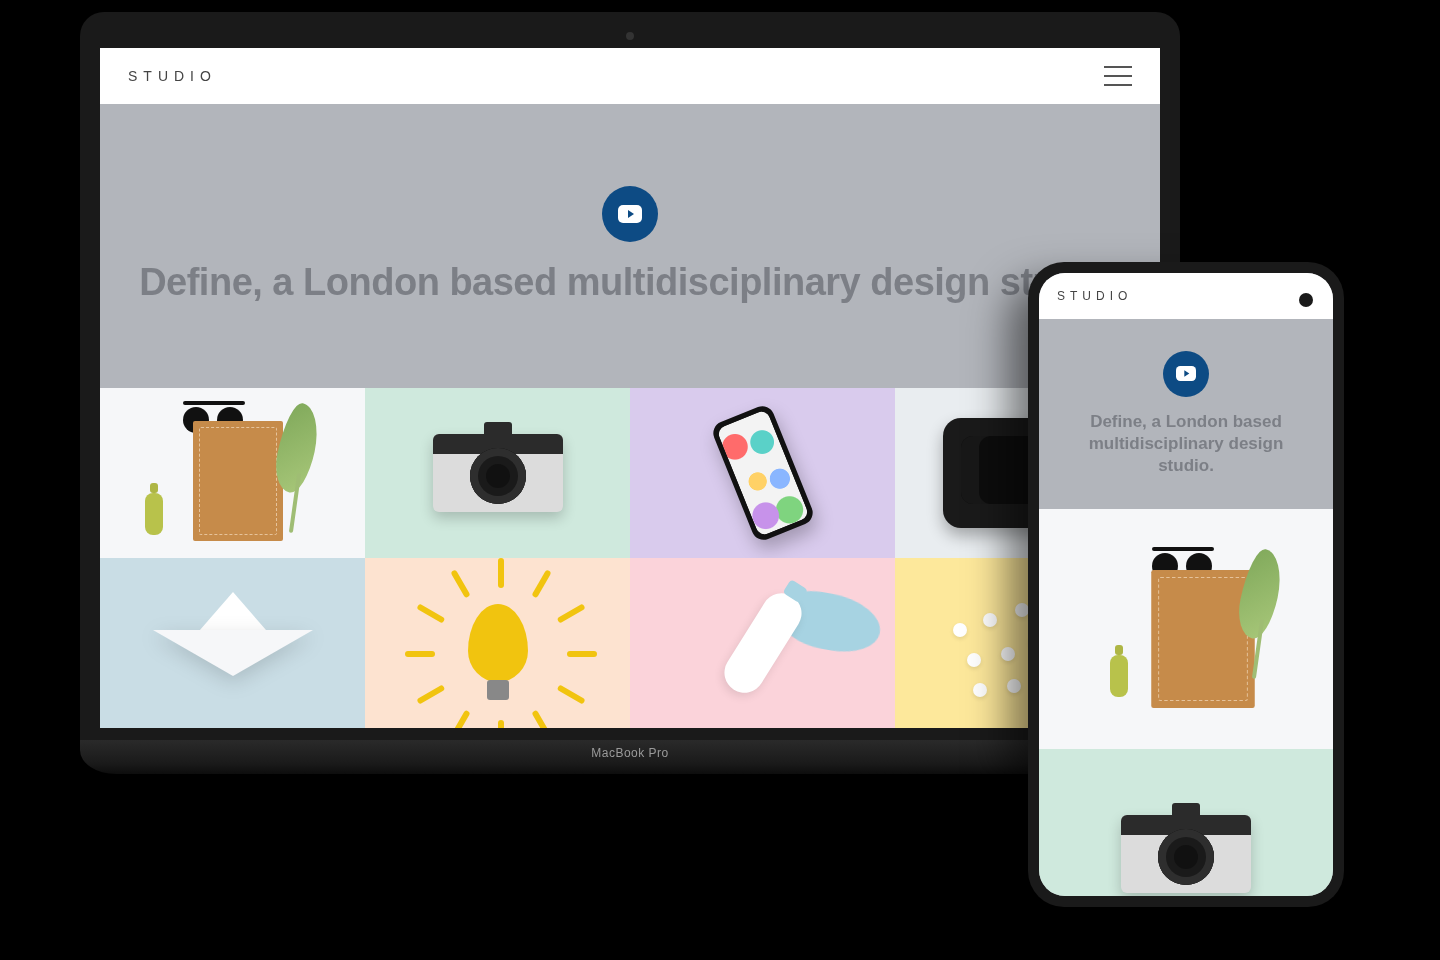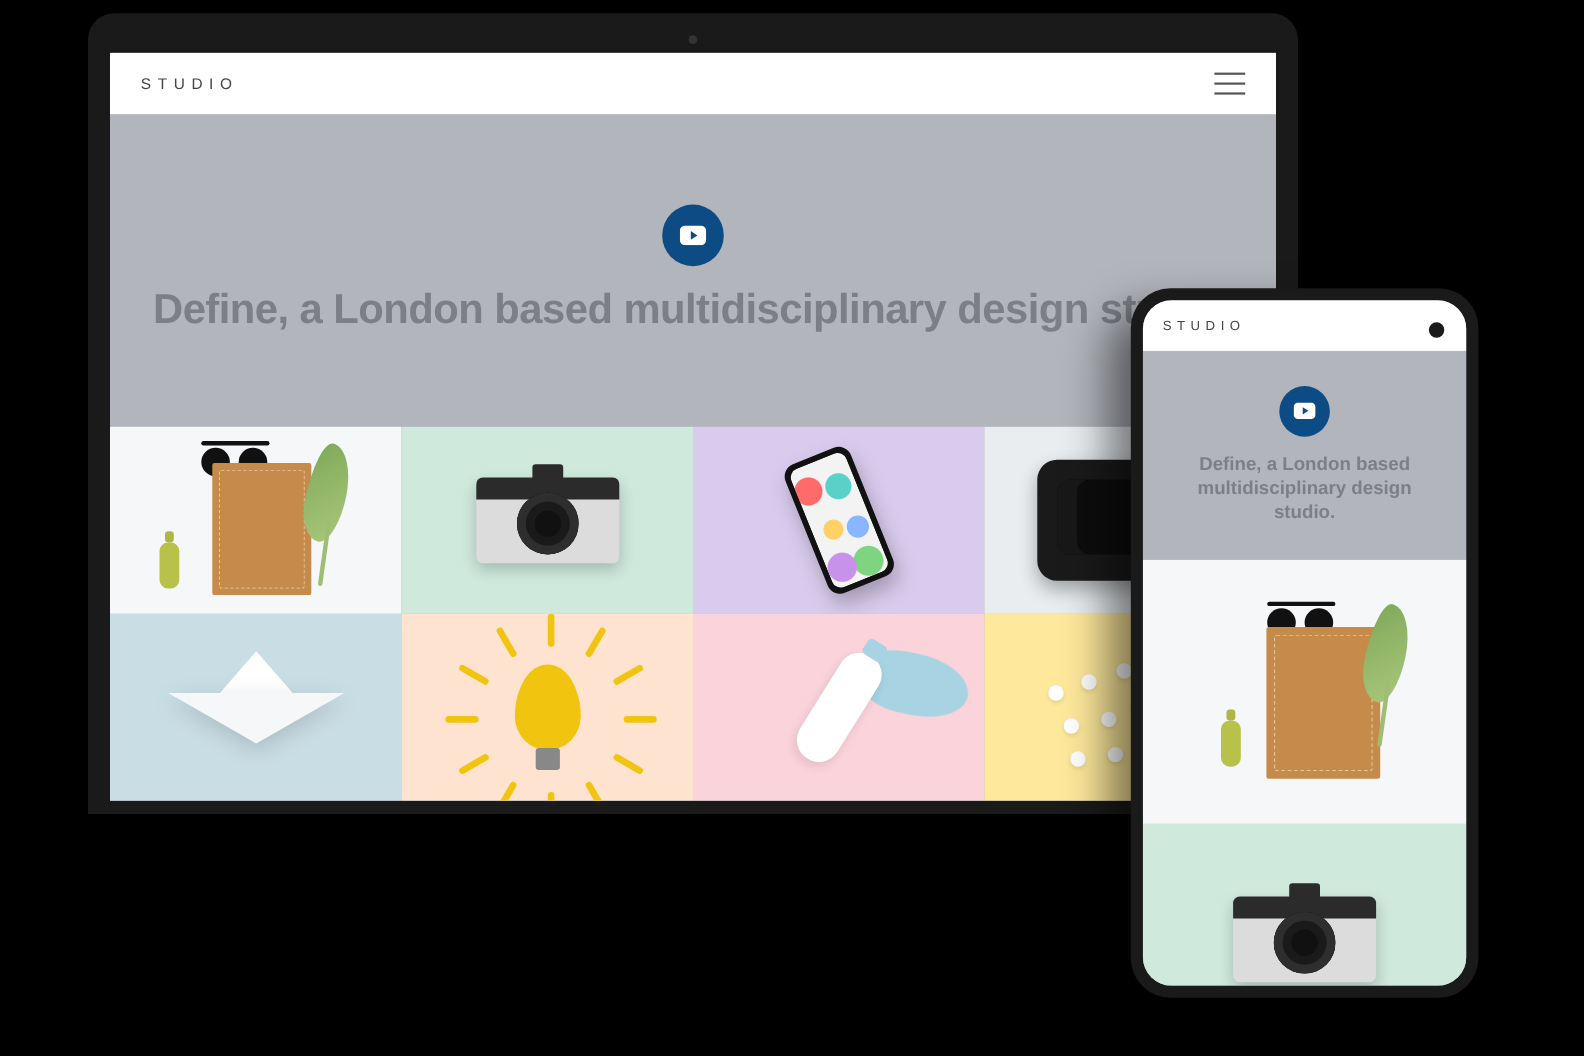--- a/index.html
+++ b/index.html
@@ -339,20 +339,23 @@
               <div class="pill" style="left: 64px; top: 96px;"></div>
               <div class="pill" style="left: 98px; top: 102px;"></div>
               <div class="pill" style="left: 132px; top: 92px;"></div>
             </div>
         </div>
 
       </div>
 
     </div>
   </div>
+  <div class="laptop-base">
+    <span>MacBook Pro</span>
+  </div>
 </div>
 
 <div class="phone">
   <div class="phone-screen">
     <div class="phone-cam"></div>
 
     <div class="m-header">
       <div class="brand">STUDIO</div>
     </div>
 

